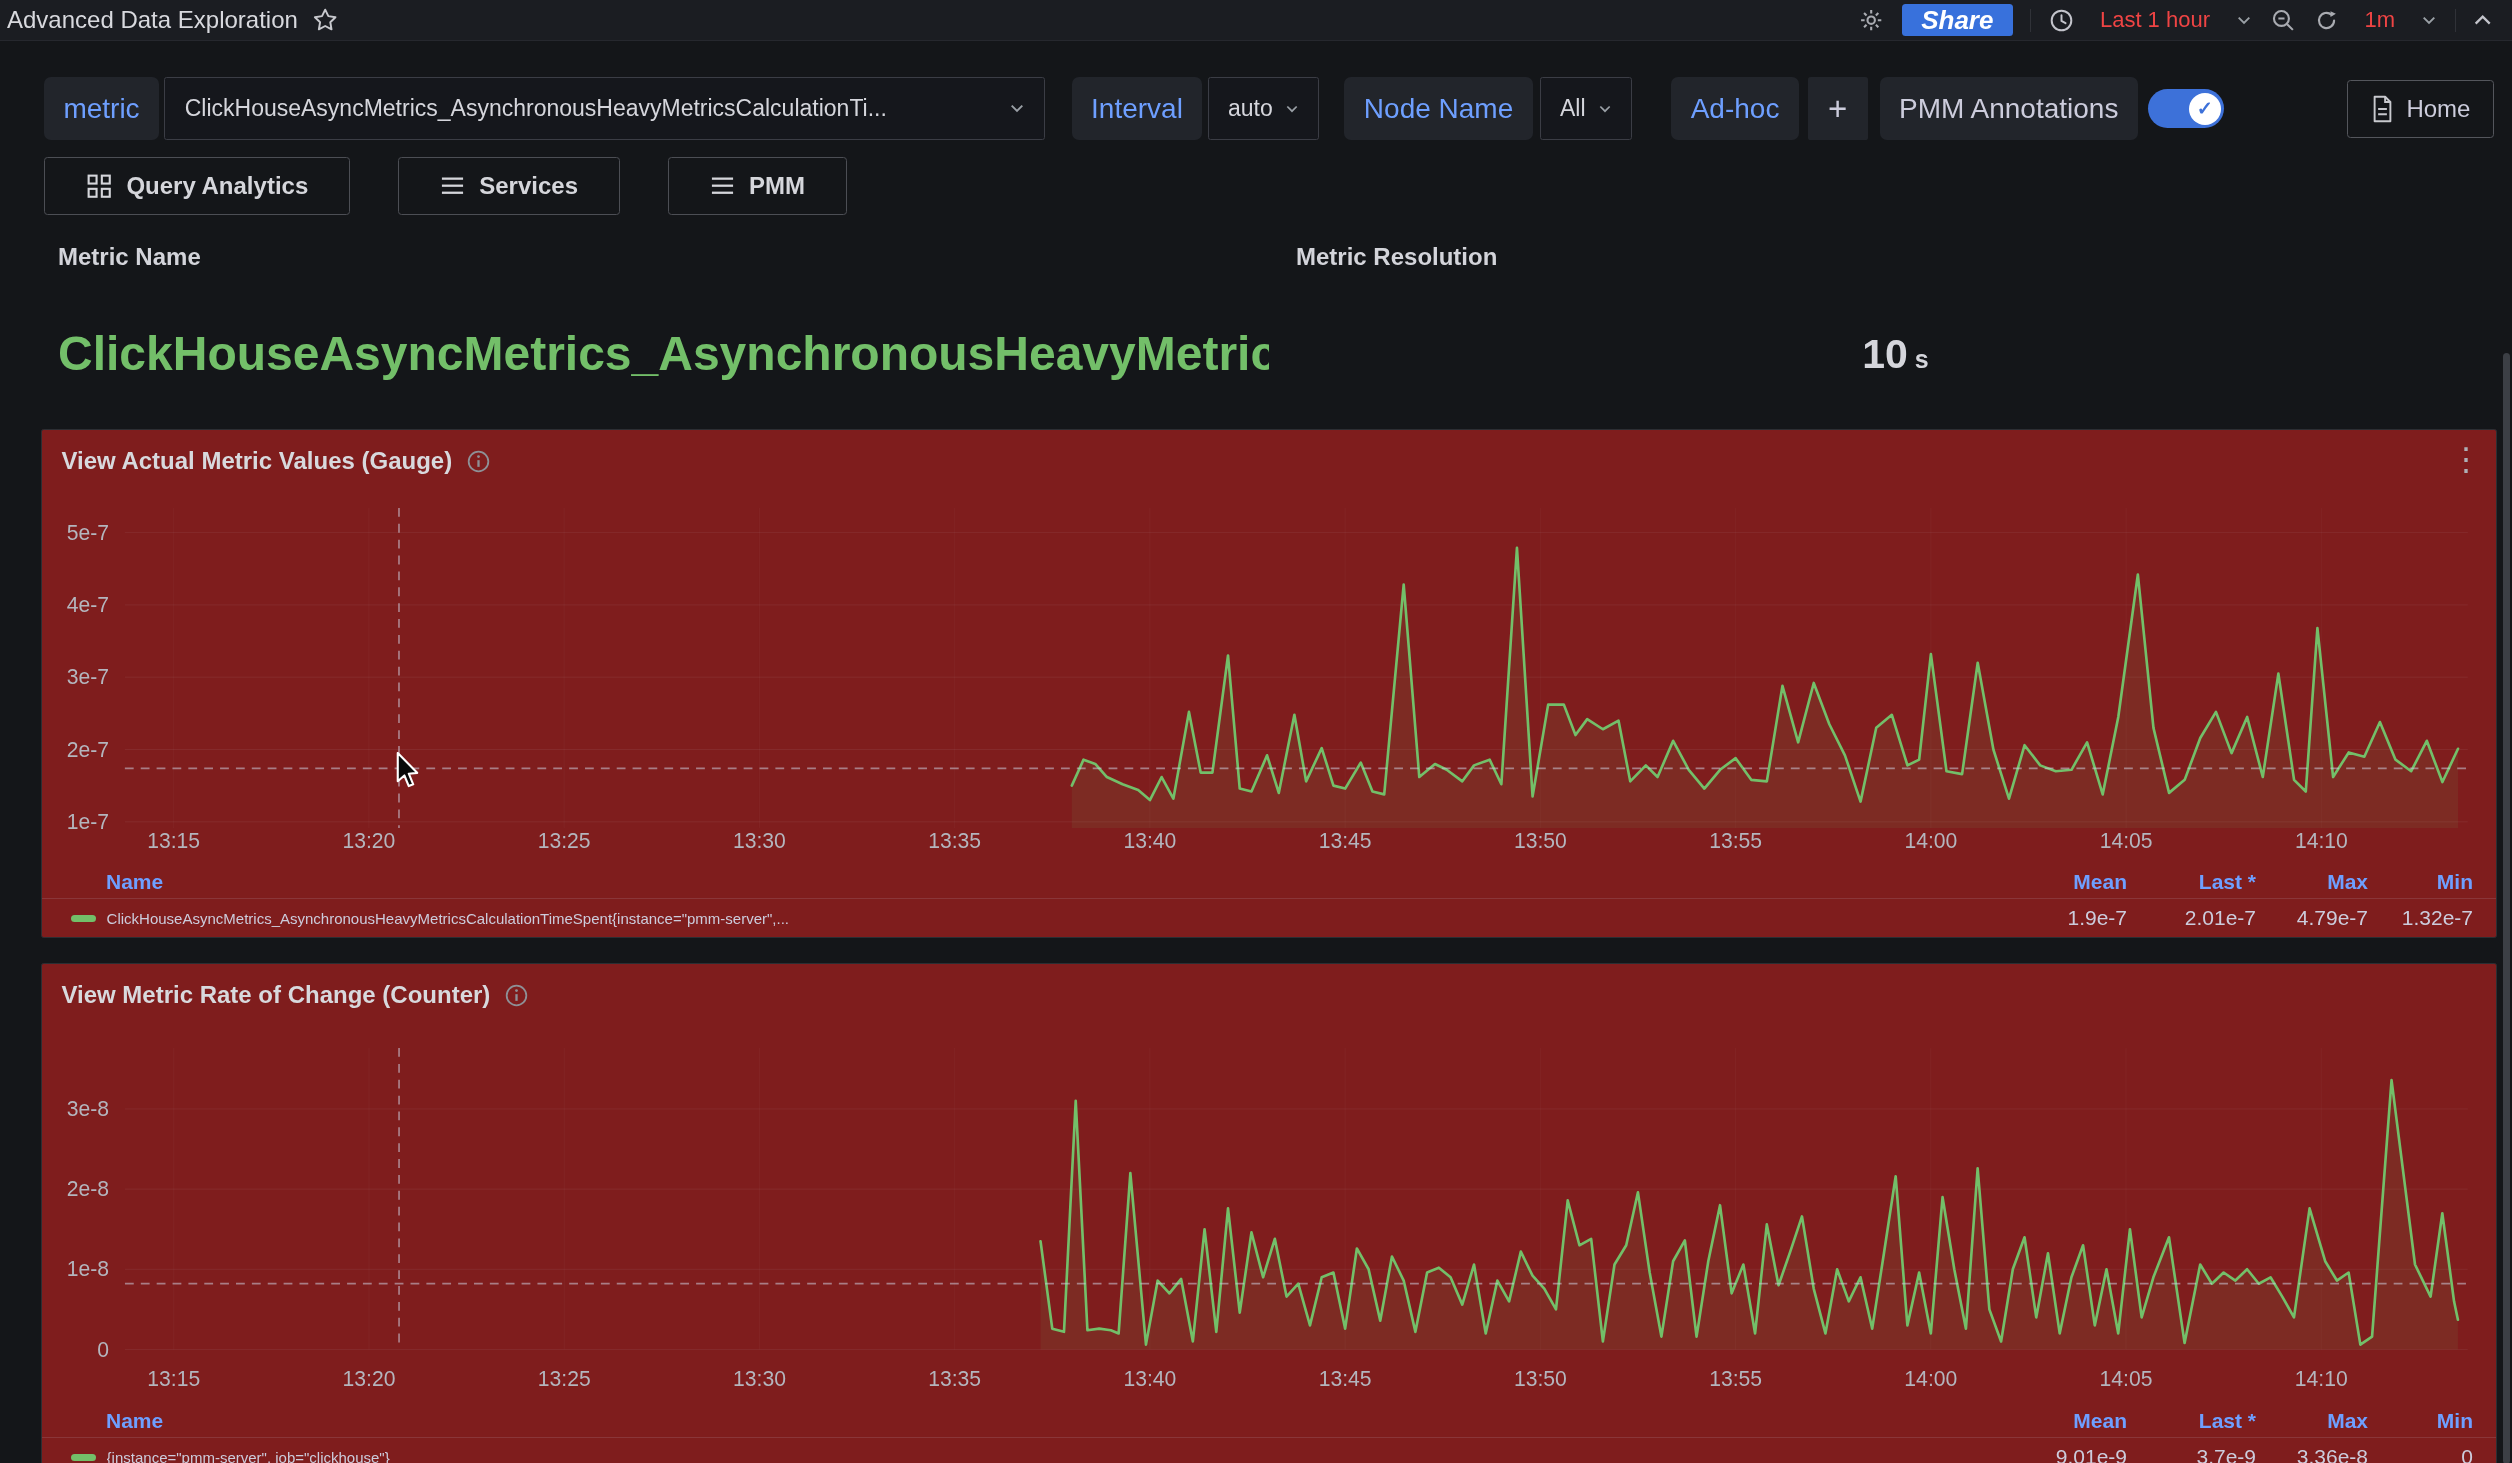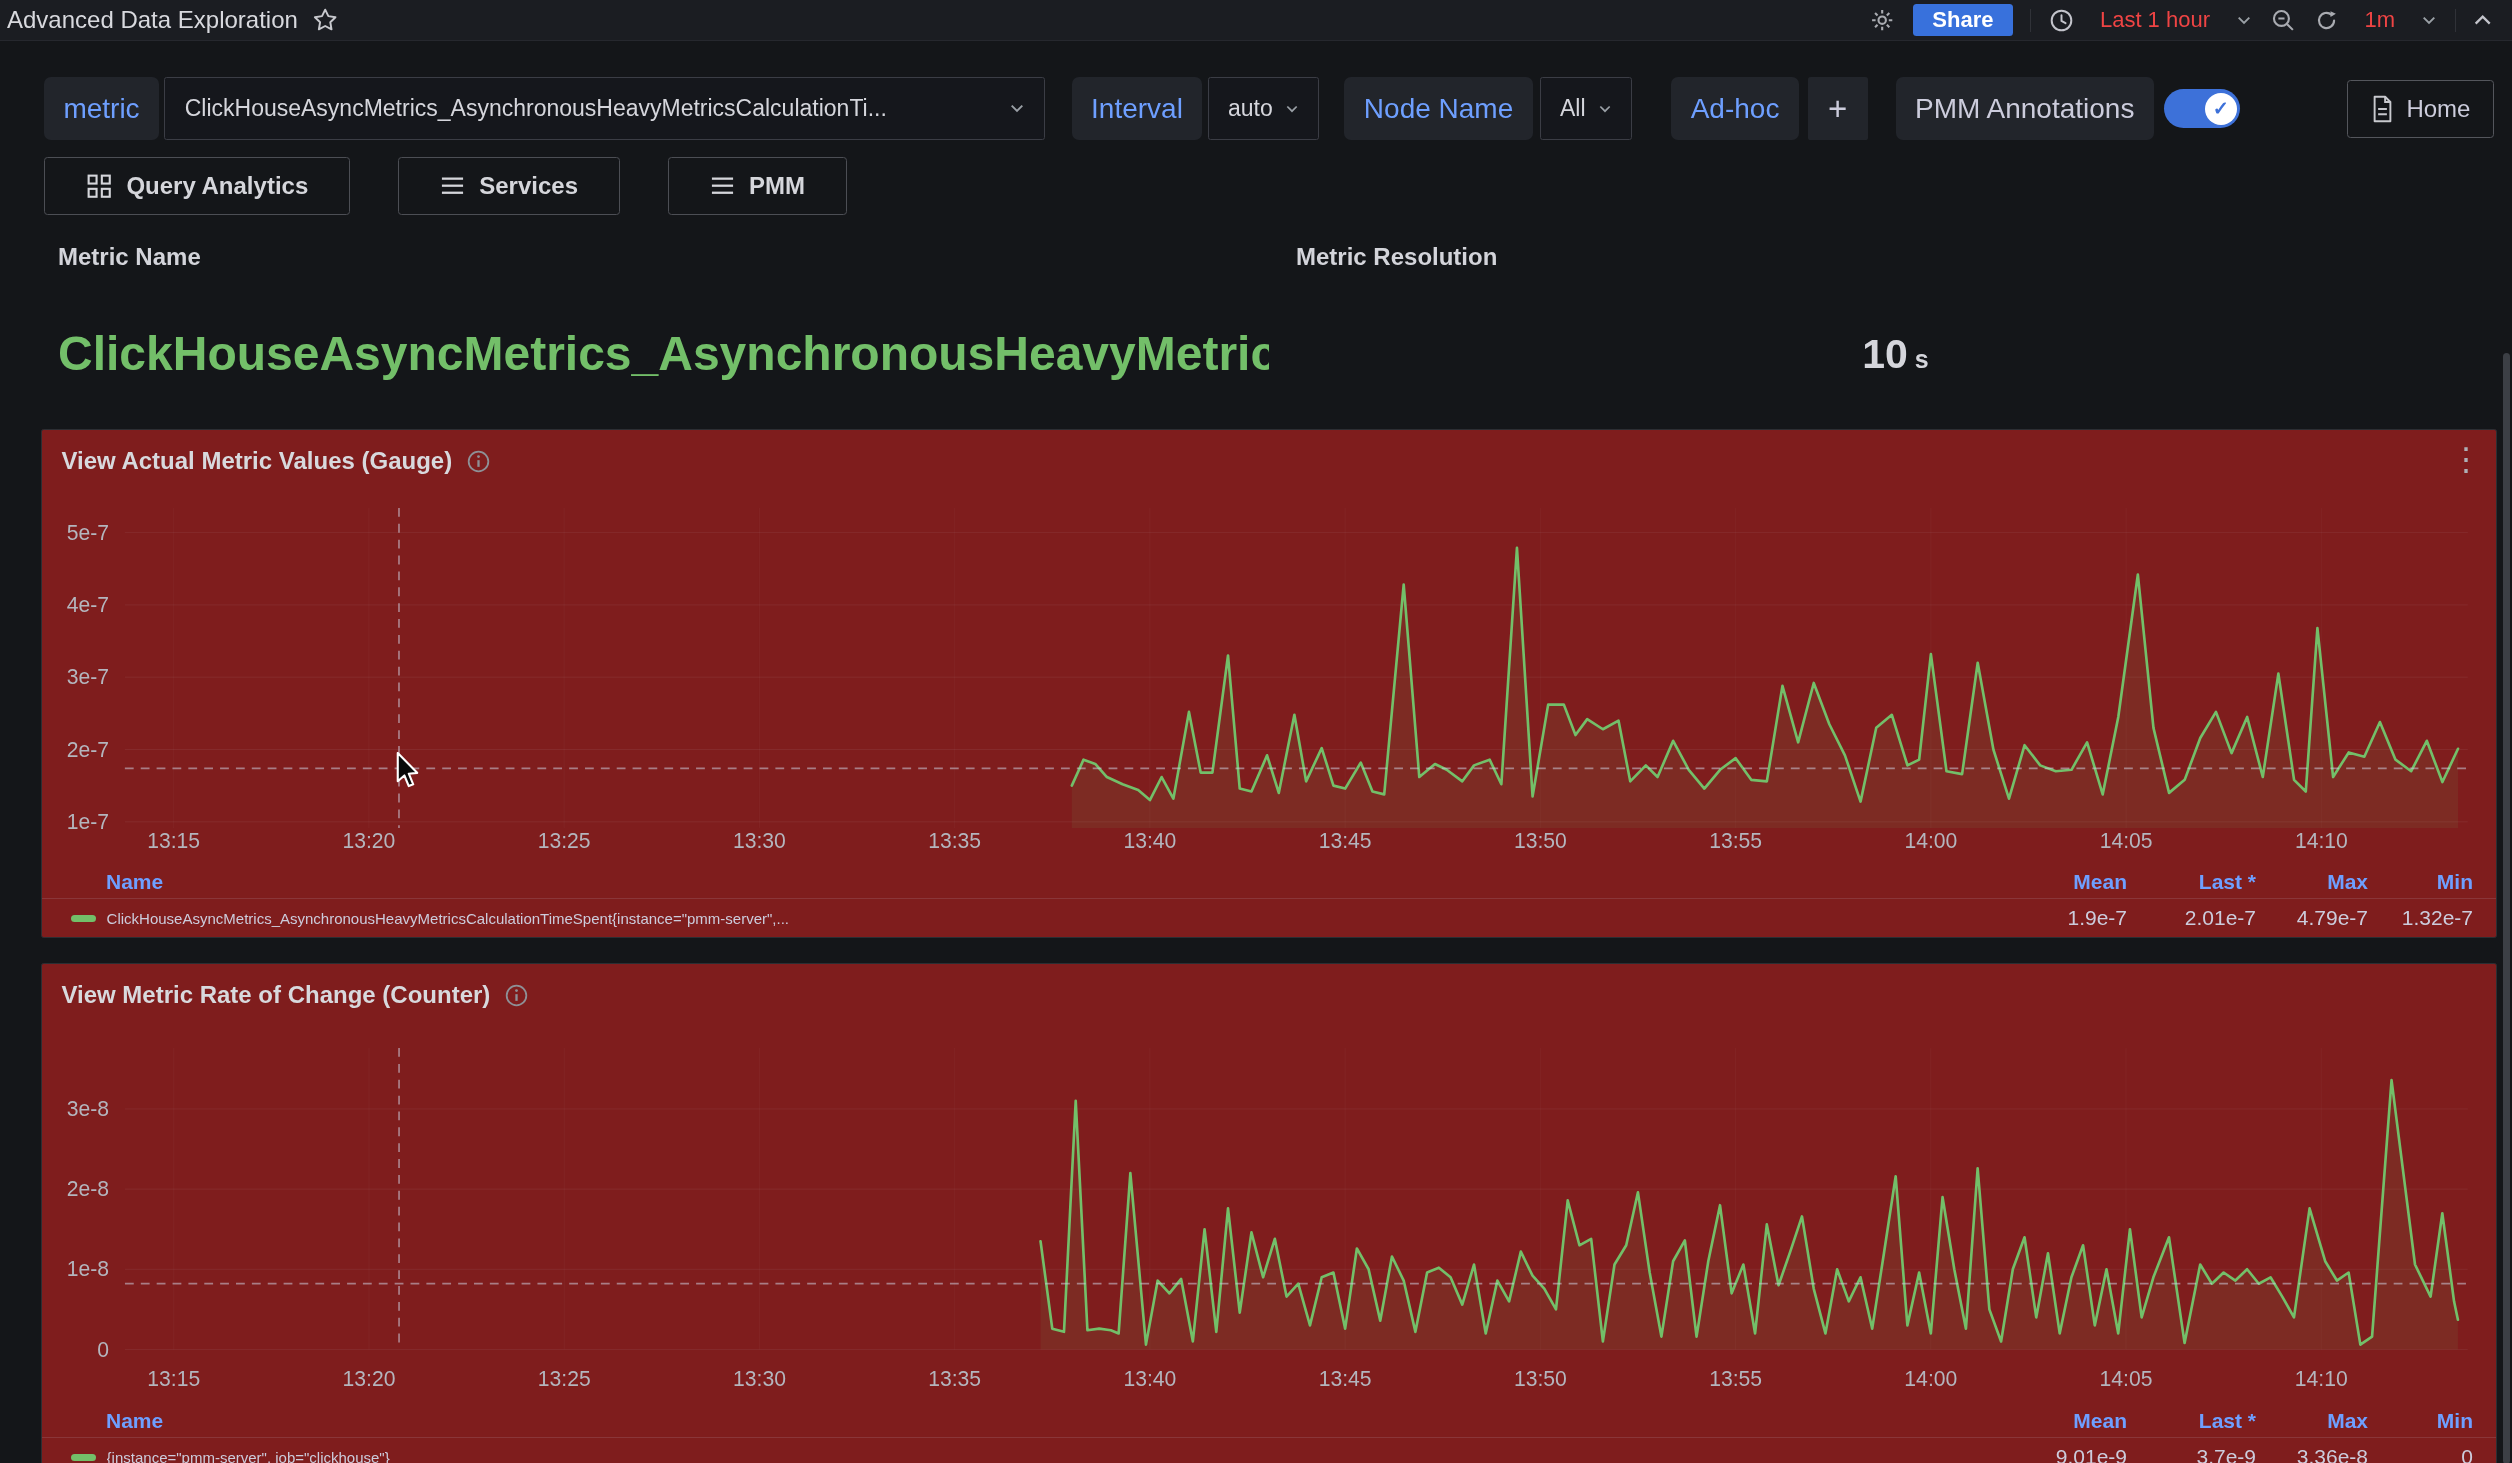--- a/index.html
+++ b/index.html
@@ -13,23 +13,24 @@
   .topbar {
     position:absolute; top:0; left:0; width:2512px; height:41px;
     background:#1b1d22; border-bottom:0.9px solid #26282e;
     display:flex; align-items:center; padding:0 19.4px 0 7px;
   }
   .topbar-title { font-size:24px; color:#d8d9de; }
   .star-btn { margin-left:14px; display:flex; align-items:center; cursor:pointer; }
   .tb-right { margin-left:auto; display:flex; align-items:center; gap:17.6px; }
   .tb-icon { display:flex; align-items:center; color:#a9abb1; }
   .share-btn {
-    background:#3871dc; color:#fff; font-size:22px; font-weight:600;
+    background:#3871dc; color:#fff; font-size:26px; font-weight:600;
     border:none; border-radius:3.5px; height:32px; padding:0 19.4px; cursor:pointer;
     font-family:"Liberation Sans", sans-serif;
+    font-style:italic;
   }
   .tb-divider { width:0.9px; height:23px; background:#303238; }
   .tb-group { display:flex; align-items:center; gap:26px; color:#ef4444; font-size:22px; cursor:pointer; }
   
   .subbar {
     position:absolute; top:77px; left:44px; right:17.6px; height:63px;
     display:flex; align-items:center;
   }
   .chip-label {
     background:#22252b; color:#6e9fff; font-size:28px;
@@ -58,21 +59,21 @@
     background:#fff; display:flex; align-items:center; justify-content:center;
     color:#3d71d9; font-size:19.4px; font-weight:700;
   }
   .home-btn {
     margin-left:auto; height:58px; border:0.9px solid #54565c; border-radius:3.5px;
     background:transparent; color:#ccccdc; font-size:24px;
     display:flex; align-items:center; gap:12.3px; padding:0 23px; cursor:pointer;
     font-family:"Liberation Sans", sans-serif;
   }
   .gap6{margin-left:5.3px;} .gap8{margin-left:7px;} .gap28{margin-left:25px;}
-  .gap30{margin-left:26.4px;} .gap32{margin-left:28px;} .gap44{margin-left:39px;}
+  .gap30{margin-left:26.4px;} .gap32{margin-left:12px;} .gap44{margin-left:39px;}
   
   .linkbar { position:absolute; top:157px; left:44px; display:flex; gap:48px; }
   .link-btn {
     height:58px; border:0.9px solid #4c4e54; border-radius:3.5px; background:transparent;
     color:#d5d6db; font-size:24px; font-weight:600;
     display:flex; align-items:center; gap:14px; padding:0 41px; cursor:pointer;
     font-family:"Liberation Sans", sans-serif;
   }
   
   .summary-labels { position:absolute; top:243px; left:0; width:2512px; }

